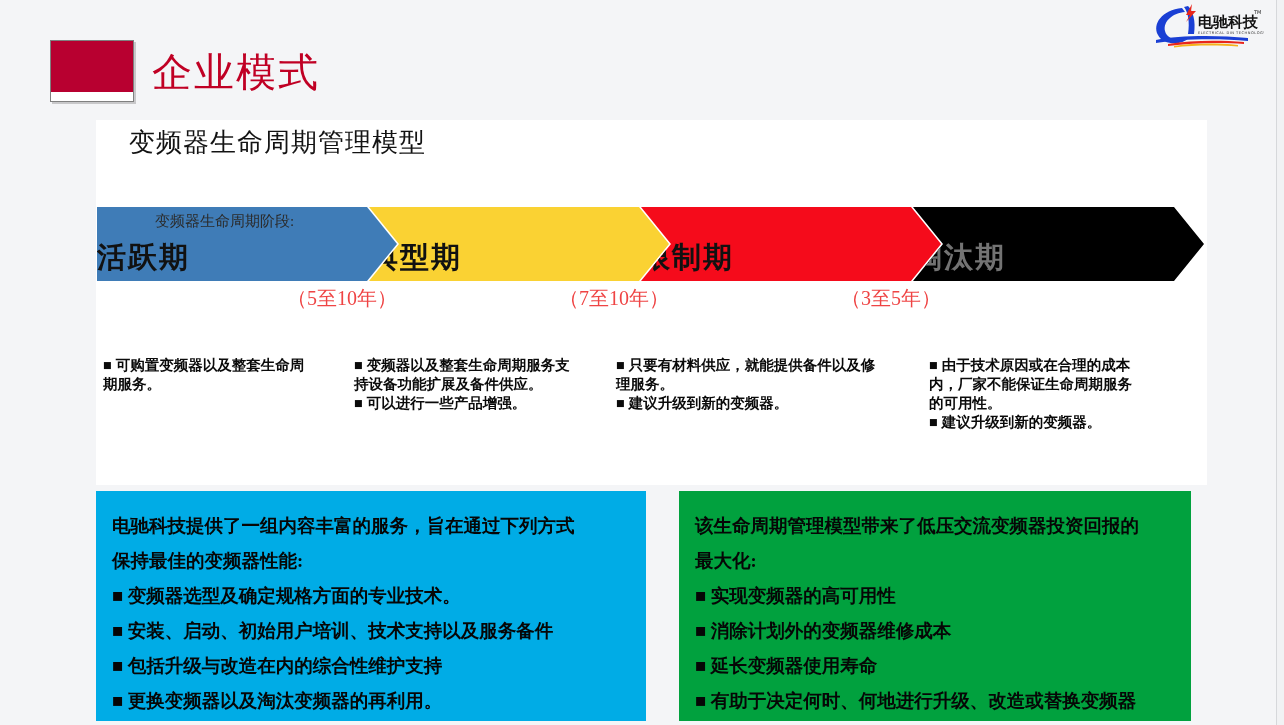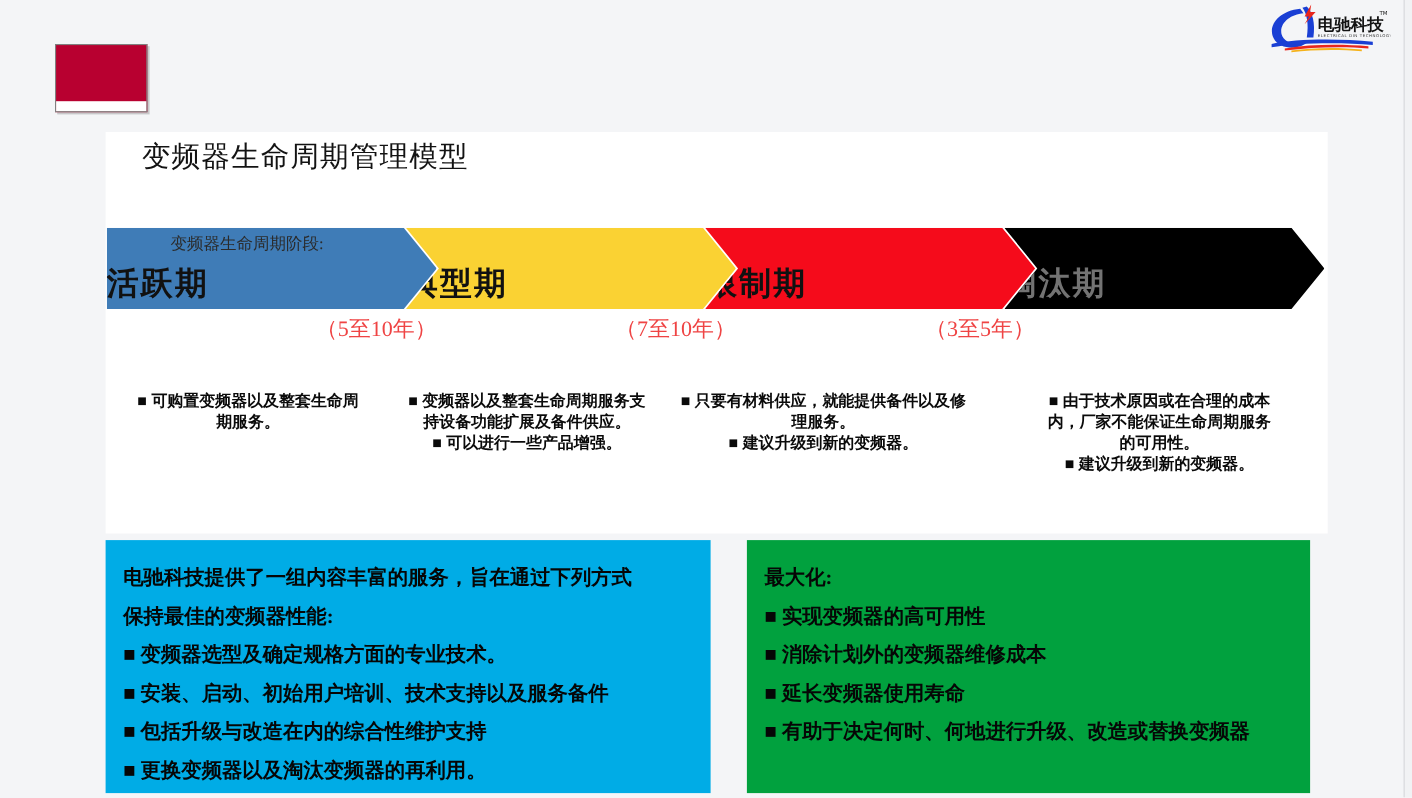--- a/index.html
+++ b/index.html
@@ -192,21 +192,20 @@
     height: 120px;
   }
   .bullet-col {
     position: absolute;
     top: 0;
     font-family: "Liberation Sans", "DejaVu Sans", sans-serif;
     font-size: 14.5px;
     line-height: 19px;
     color: #0a0a0a;
     font-weight: bold;
-    text-align: center;
   }
   .bullet-line {
     display: block;
     text-indent: 0;
   }
   #bcol-0 { left: 6px;   width: 245px; }
   #bcol-1 { left: 257px; width: 250px; }
   #bcol-2 { left: 519px; width: 265px; }
   #bcol-3 { left: 832px; width: 250px; }
 
@@ -236,20 +235,21 @@
   }
   .callout-line { display: block; white-space: nowrap; }
 </style>
 </head>
 <body>
 
 <div id="slide-header">
   <div id="title-marker">
     <div class="marker-foot"></div>
   </div>
+  <div id="slide-title">企业模式</div>
 
   <div id="brand-logo">
     <svg width="116" height="48" viewBox="0 0 116 48" xmlns="http://www.w3.org/2000/svg">
       <g>
         <path d="M34 6 C14 8, 4 22, 10 33 C15 43, 33 44, 41 36 C33 40, 19 38, 17 29 C15 19, 25 11, 37 10 Z" fill="#1a3fd4"></path>
         <path d="M36 5 C40 10, 42 20, 40 32 L46 32 C48 19, 45 9, 40 4 Z" fill="#1a3fd4"></path>
       </g>
       <g>
         <path d="M44 2 L38 13 L42 13 L38 20 L48 9 L43 9 Z" fill="#e8261c"></path>
       </g>
@@ -321,20 +321,21 @@
 <div class="callout" id="callout-blue">
   <span class="callout-line">电驰科技提供了一组内容丰富的服务，旨在通过下列方式</span>
   <span class="callout-line">保持最佳的变频器性能:</span>
   <span class="callout-line">■ 变频器选型及确定规格方面的专业技术。</span>
   <span class="callout-line">■ 安装、启动、初始用户培训、技术支持以及服务备件</span>
   <span class="callout-line">■ 包括升级与改造在内的综合性维护支持</span>
   <span class="callout-line">■ 更换变频器以及淘汰变频器的再利用。</span>
 </div>
 
 <div class="callout" id="callout-green">
+  <span class="callout-line">该生命周期管理模型带来了低压交流变频器投资回报的</span>
   <span class="callout-line">最大化:</span>
   <span class="callout-line">■ 实现变频器的高可用性</span>
   <span class="callout-line">■ 消除计划外的变频器维修成本</span>
   <span class="callout-line">■ 延长变频器使用寿命</span>
   <span class="callout-line">■ 有助于决定何时、何地进行升级、改造或替换变频器</span>
 </div>
 
 <div id="right-gutter"></div>
 
 </body></html>

